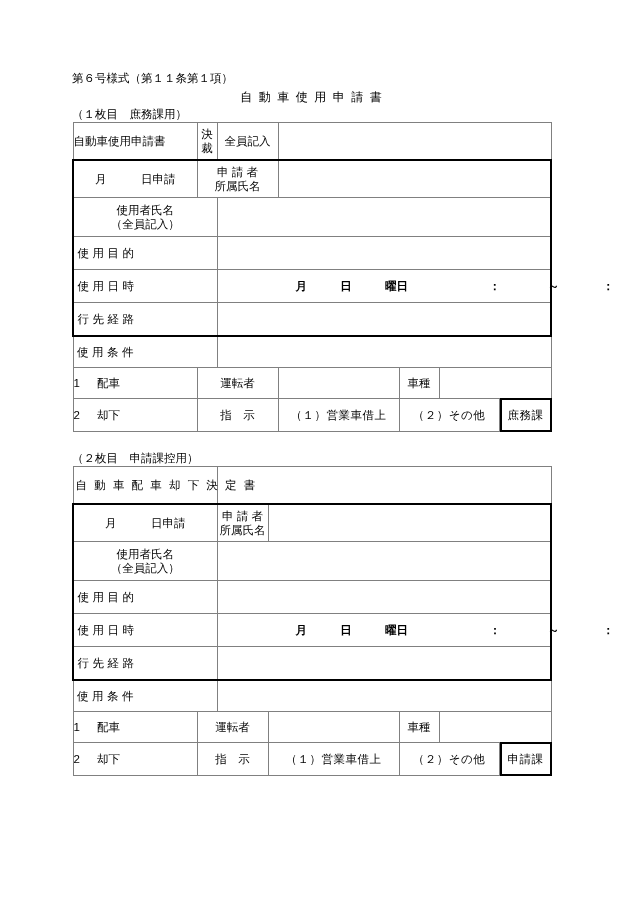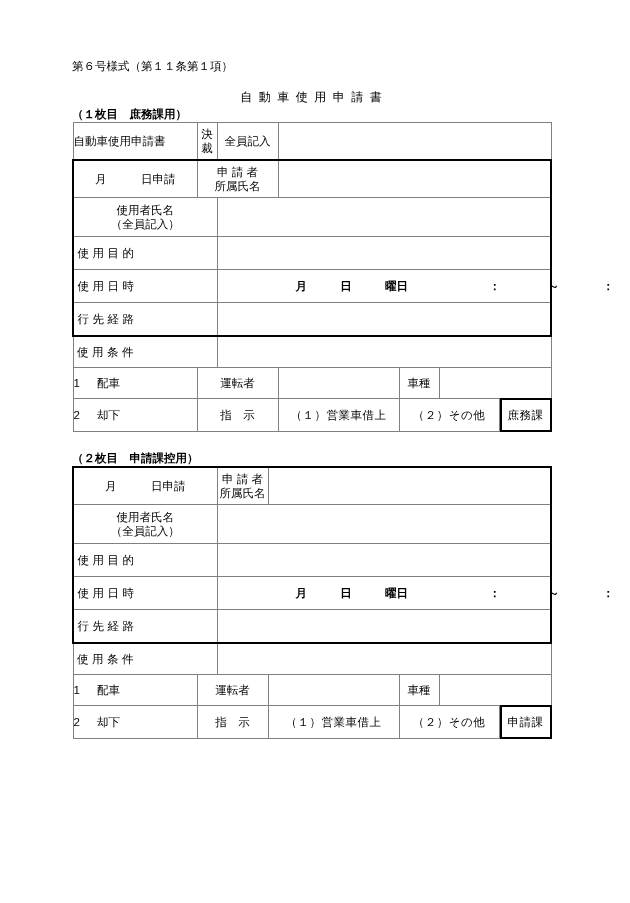--- a/index.html
+++ b/index.html
@@ -23,21 +23,21 @@
     left: 0;
     top: 0;
     width: 630px;
     height: 903px;
   }
 
   
   .form-code {
     position: absolute;
     left: 72px;
-    top: 59px;
+    top: 71px;
     font-size: 11.5px;
     line-height: 14px;
     white-space: nowrap;
   }
   .doc-title {
     position: absolute;
     left: 72px;
     top: 90px;
     width: 478px;
     text-align: center;
@@ -45,21 +45,20 @@
     line-height: 15px;
     letter-spacing: 6.5px;
     text-indent: 6.5px;
     white-space: nowrap;
   }
   .sheet-label {
     position: absolute;
     font-size: 11.5px;
     line-height: 14px;
     white-space: nowrap;
-    font-weight: bold;
   }
   .sheet-label.one { left: 72px; top: 107px; }
   .sheet-label.two { left: 72px; top: 451px; }
 
   
   .form-table {
     position: absolute;
     border-collapse: collapse;
     table-layout: fixed;
     font-size: 11.5px;
@@ -282,20 +281,27 @@
       <col style="width:20px">
       <col style="width:51px">
       <col style="width:80px">
       <col style="width:51px">
       <col style="width:40px">
       <col style="width:60px">
       <col style="width:52px">
     </colgroup>
 
     <tbody>
+        <tr>
+      <td colspan="2" class="vert-title" style="height:36px;">
+        <span class="l1">自 動 車 配 車</span>
+        <span class="l2">却 下 決 定 書</span>
+      </td>
+      <td colspan="6"></td>
+    </tr>
 
     <tr>
       <td colspan="2" class="lab-tight bt bl" style="height:36px;">月　　　日申請</td>
       <td class="two-line bt">
         <span class="l1">申 請 者</span>
         <span class="l2">所属氏名</span>
       </td>
       <td colspan="5" class="bt br"></td>
     </tr>
 

